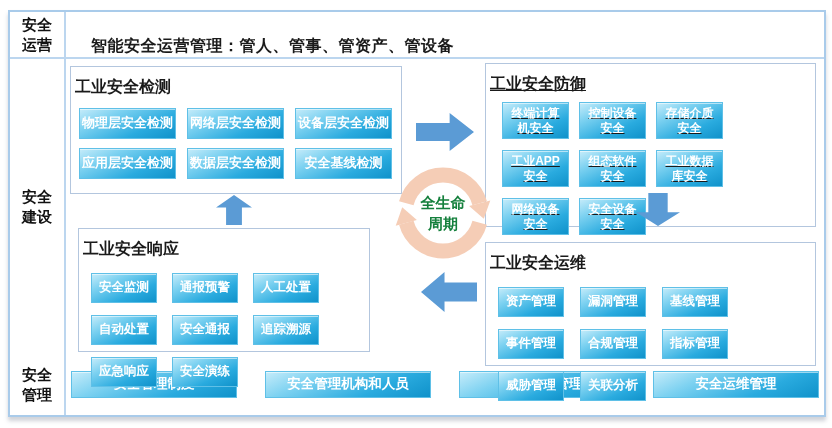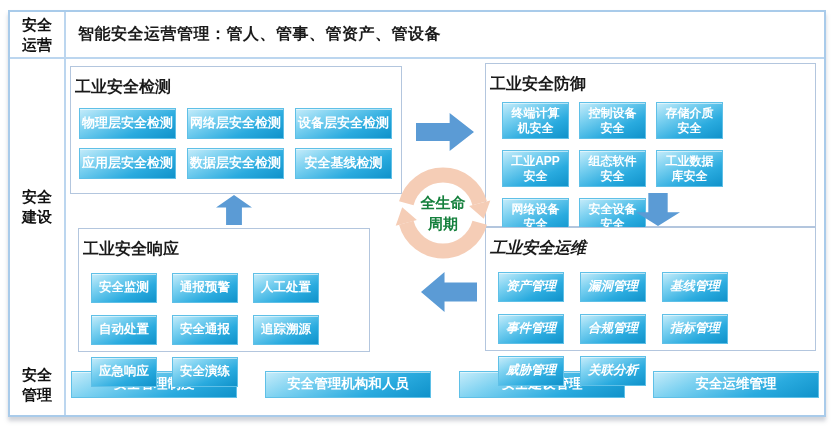--- a/index.html
+++ b/index.html
@@ -18,21 +18,21 @@
     grid-template-columns:56px 1fr;
     grid-template-rows:47px 1fr 61px;
   }
   .divR { border-right:2px solid #bcd6ef; }
   .divB { border-bottom:2px solid #bcd6ef; }
   .row-label {
     display:flex; align-items:center; justify-content:center;
     font-size:15px; font-weight:bold; text-align:center;
     white-space:pre-line; line-height:1.3; color:#111;
   }
-  .op-title-cell { display:flex; align-items:center; padding-left:12px; }
+  .op-title-cell { display:flex; align-items:flex-end; padding-left:25px; }
   .op-title { font-size:16px; font-weight:bold; letter-spacing:0.5px; }
 
   .build-area { position:relative; }
 
   .qbox {
     position:absolute; background:#fff;
     border:1px solid #b3c6de;
   }
   .qtitle { font-size:16px; font-weight:bold; margin:10px 0 0 4px; }
   .btn-grid { display:flex; flex-wrap:wrap; align-content:flex-start; }
@@ -45,31 +45,31 @@
     white-space:pre-line; line-height:1.25;
     box-shadow:inset 0 1px 0 rgba(255,255,255,0.55);
   }
 
   
   .box-detect { left:4px; top:7px; width:332px; height:128px; }
   .box-detect .btn-grid { padding:10px 8px 0 8px; column-gap:11px; row-gap:9px; }
   .box-detect .cbtn { width:97px; height:31px; font-size:13px; }
 
   
-  .box-defense { left:419px; top:4px; width:331px; height:164px; }
+  .box-defense { left:419px; top:4px; width:331px; height:164px;text-decoration:underline; }
   .box-defense .btn-grid { padding:7px 16px 0 16px; column-gap:10px; row-gap:11px; }
   .box-defense .cbtn { width:67px; height:37px; font-size:12px; }
 
   
   .box-response { left:12px; top:169px; width:292px; height:124px; }
   .box-response .btn-grid { padding:13px 12px 0 12px; column-gap:15px; row-gap:12px; }
   .box-response .cbtn { width:66px; height:30px; font-size:12.5px; }
 
   
-  .box-ops { left:419px; top:168px; width:331px; height:124px;font-style:italic; }
+  .box-ops { left:419px; top:183px; width:331px; height:124px; }
   .box-ops .btn-grid { padding:13px 12px 0 12px; column-gap:16px; row-gap:12px; }
   .box-ops .cbtn { width:66px; height:30px; font-size:12.5px; }
 
   .flow-arrow { position:absolute; background:#5b9bd5; }
   .arrow-right { left:350px; top:54px;  width:58px; height:38px;
     clip-path:polygon(0% 26%,58% 26%,58% 0%,100% 50%,58% 100%,58% 74%,0% 74%); }
   .arrow-up    { left:150px; top:136px; width:36px; height:30px;
     clip-path:polygon(50% 0%,100% 42%,72% 42%,72% 100%,28% 100%,28% 42%,0% 42%); }
   .arrow-down  { left:570px; top:134px; width:44px; height:33px;
     clip-path:polygon(28% 0%,72% 0%,72% 58%,100% 58%,50% 100%,0% 58%,28% 58%); }

